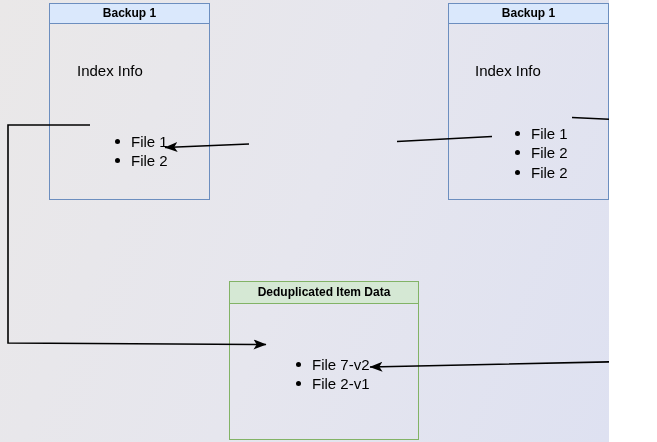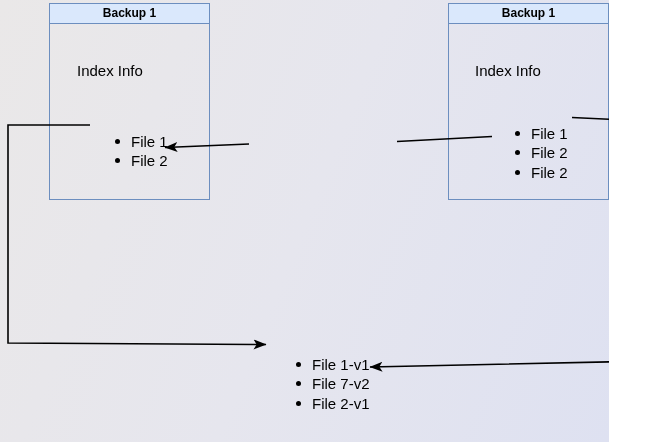--- a/index.html
+++ b/index.html
@@ -67,25 +67,24 @@
     <li>
       <span class="dot"></span>
       <span>File 2</span>
     </li>
     <li>
       <span class="dot"></span>
       <span>File 2</span>
     </li>
   </ul>
 
+  <div class="node node-green" style="left:229px; top:281px; width:190px; height:159px;">
+    <div class="node-header">Deduplicated Item Data</div>
+  </div>
   <ul class="file-list" style="left:279px; top:338px;">
-    <li>
-      <span class="dot"></span>
-      <span>File 1-v1</span>
-    </li>
     <li>
       <span class="dot"></span>
       <span>File 7-v2</span>
     </li>
     <li>
       <span class="dot"></span>
       <span>File 2-v1</span>
     </li>
   </ul>
 

